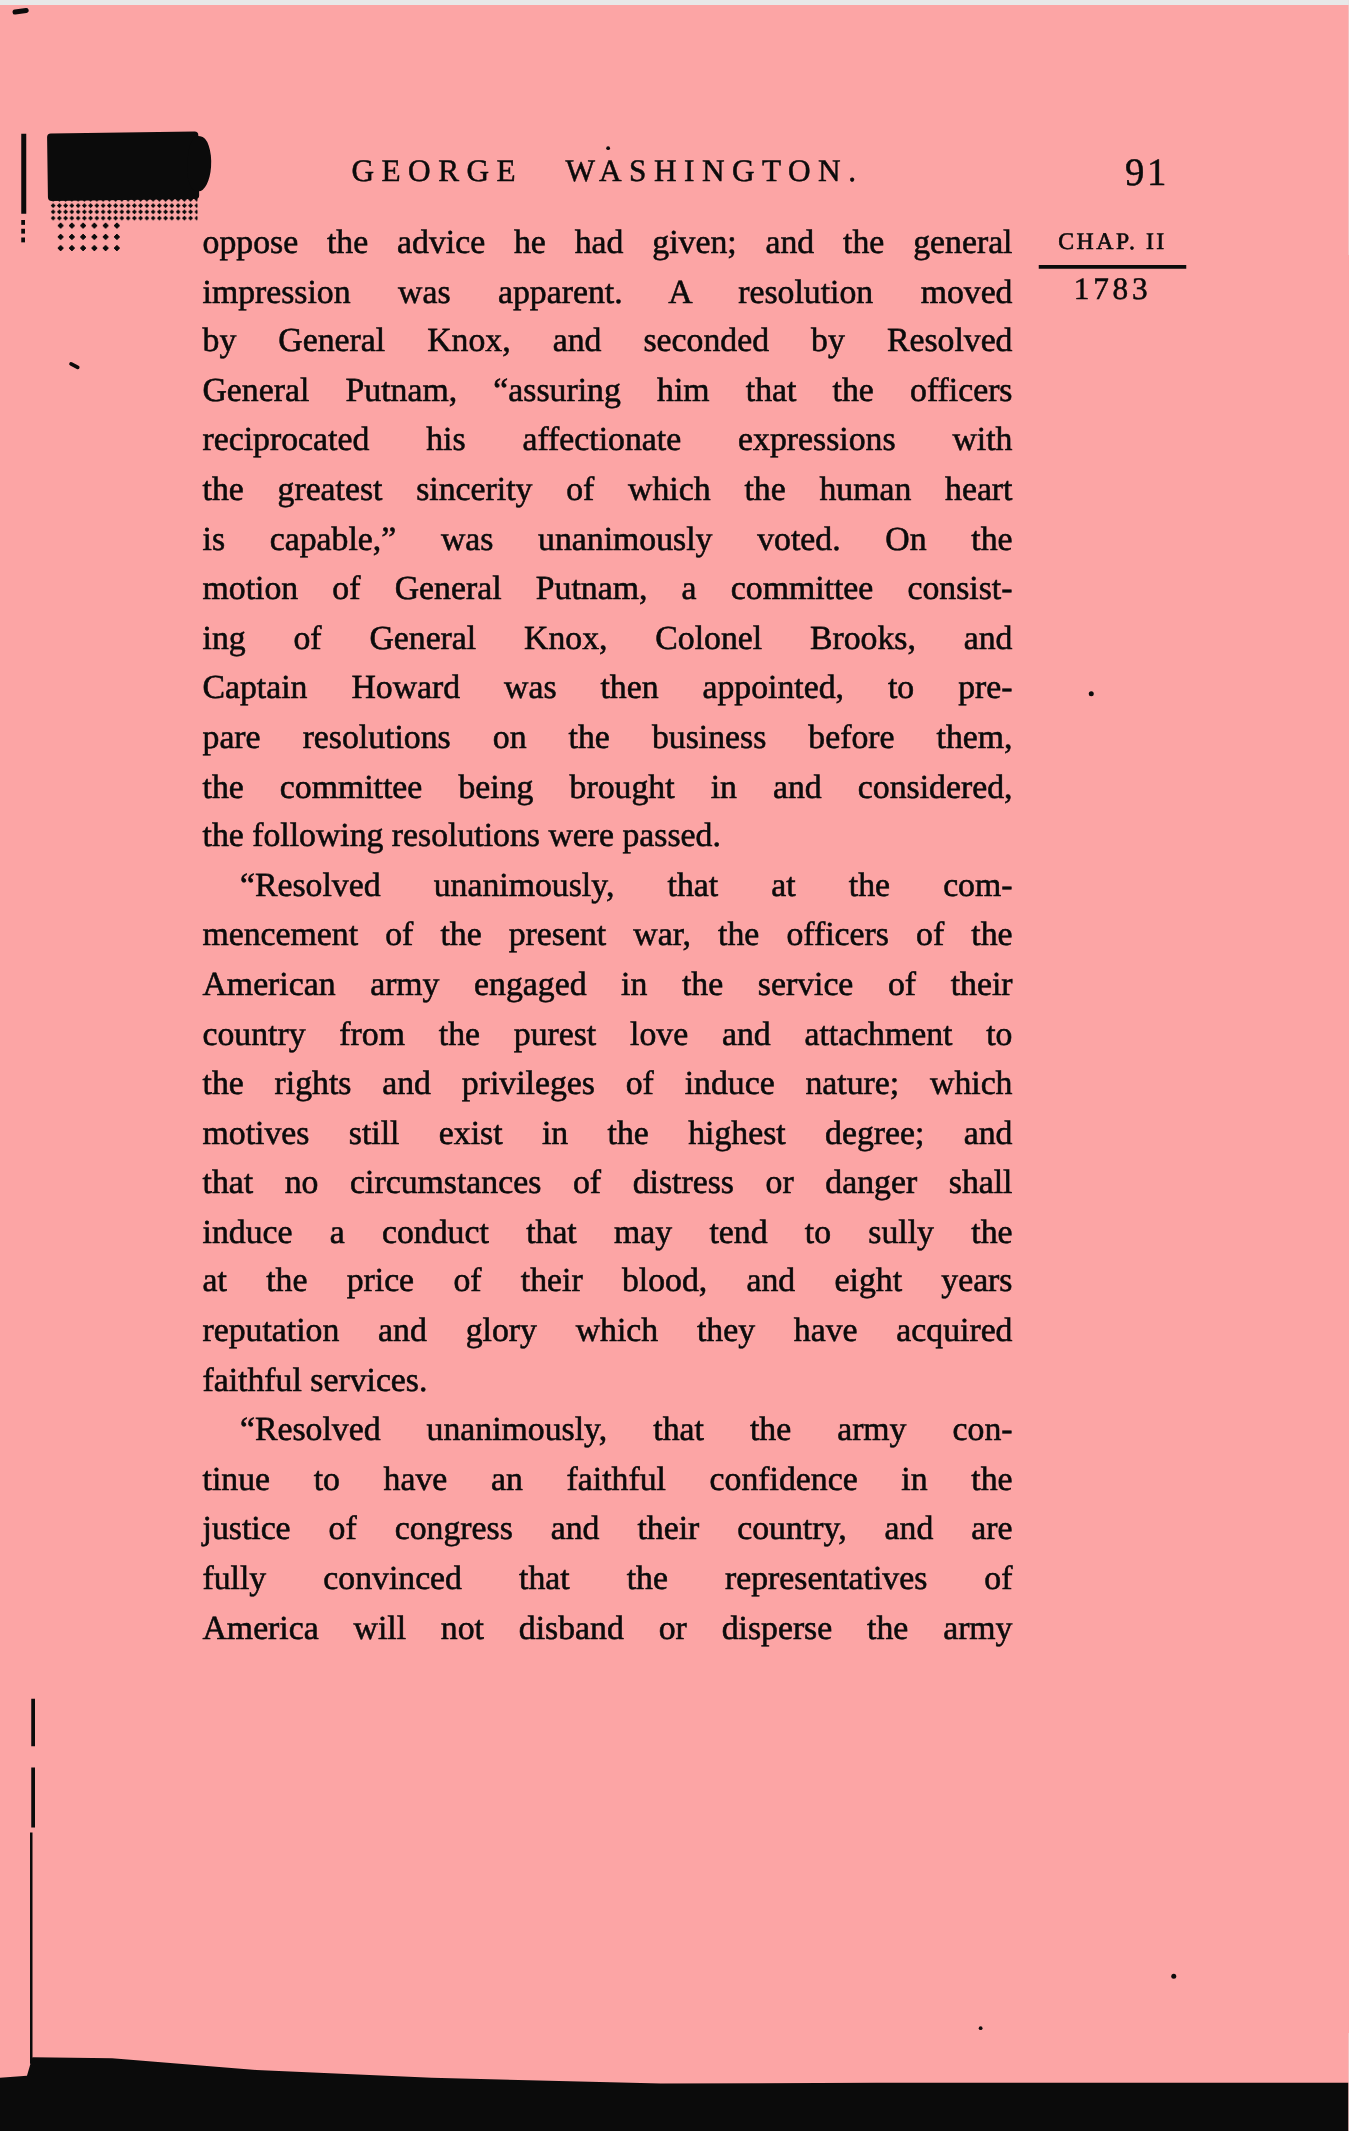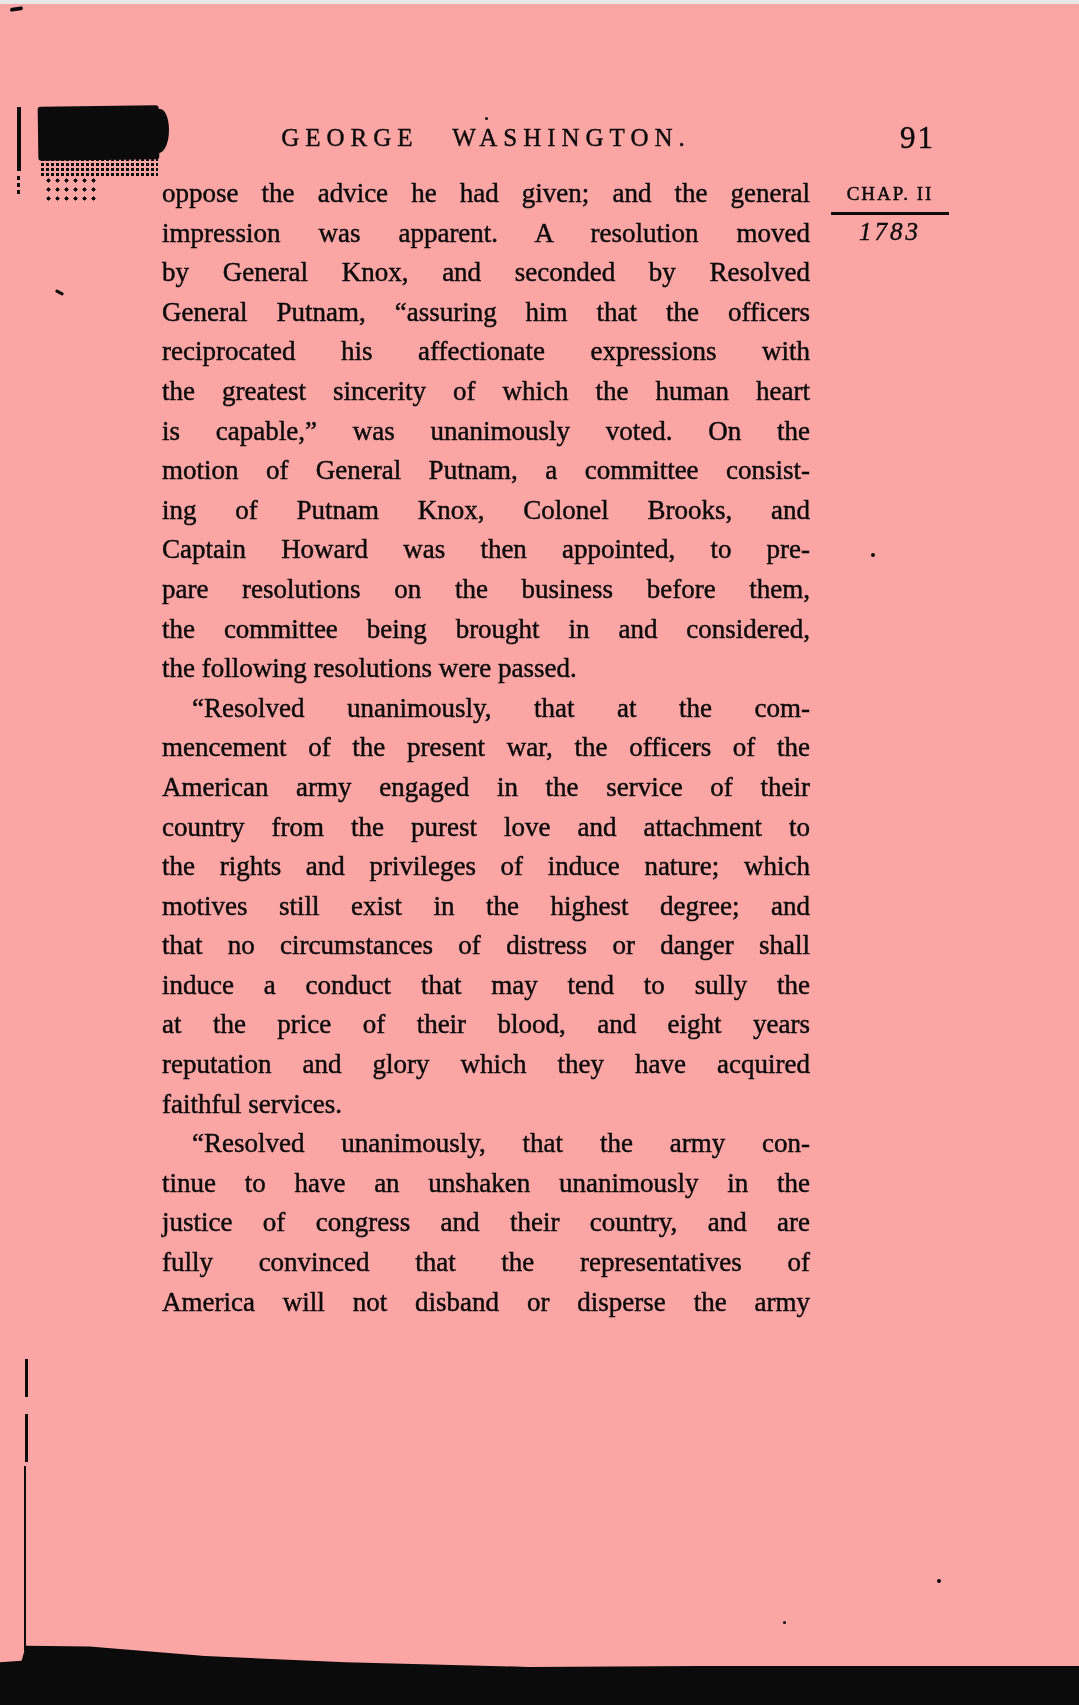--- a/index.html
+++ b/index.html
@@ -24,21 +24,21 @@
     font-size:31px; letter-spacing:2px;
     -webkit-text-stroke:0.4px #0b0b0b;
   }
   
   .margin-notes{
     position:absolute; left:831px; top:179px; width:118px;
     text-align:center;
   }
   .chap{ font-size:19px; letter-spacing:2px; -webkit-text-stroke:0.5px #0b0b0b; }
   .margin-rule{ border:0; border-top:3px solid #0b0b0b; margin:7px 0 3px 0; }
-  .year{ font-size:25px; letter-spacing:3px;font-style:italic; -webkit-text-stroke:0.4px #0b0b0b; }
+  .year{ font-size:25px; letter-spacing:3px; -webkit-text-stroke:0.4px #0b0b0b; }
   
   .body-text{
     position:absolute; top:170px; left:162px; width:648px;
     font-size:27px;
     -webkit-text-stroke:0.45px #0b0b0b;
   }
   .bline{
     height:39.6px; line-height:39.6px;
     text-align:justify; text-align-last:justify;
     white-space:nowrap; 
@@ -113,36 +113,36 @@
 
   <div class="body-text">
     <div class="bline">oppose the advice he had given; and the general</div>
     <div class="bline">impression was apparent.  A resolution moved</div>
     <div class="bline">by General Knox, and seconded by Resolved</div>
     <div class="bline">General Putnam, “assuring him that the officers</div>
     <div class="bline">reciprocated his affectionate expressions with</div>
     <div class="bline">the greatest sincerity of which the human heart</div>
     <div class="bline">is capable,” was unanimously voted.  On the</div>
     <div class="bline">motion of General Putnam, a committee consist-</div>
-    <div class="bline">ing of Putnam Knox, Colonel Brooks, and</div>
+    <div class="bline">ing of General Knox, Colonel Brooks, and</div>
     <div class="bline">Captain Howard was then appointed, to pre-</div>
     <div class="bline">pare resolutions on the business before them,</div>
     <div class="bline">the committee being brought in and considered,</div>
     <div class="bline para-end">the following resolutions were passed.</div>
     <div class="bline para-start">“Resolved unanimously, that at the com-</div>
     <div class="bline">mencement of the present war, the officers of the</div>
     <div class="bline">American army engaged in the service of their</div>
     <div class="bline">country from the purest love and attachment to</div>
     <div class="bline">the rights and privileges of induce nature; which</div>
     <div class="bline">motives still exist in the highest degree; and</div>
     <div class="bline">that no circumstances of distress or danger shall</div>
     <div class="bline">induce a conduct that may tend to sully the</div>
     <div class="bline">at the price of their blood, and eight years</div>
     <div class="bline">reputation and glory which they have acquired</div>
     <div class="bline para-end">faithful services.</div>
     <div class="bline para-start">“Resolved unanimously, that the army con-</div>
-    <div class="bline">tinue to have an unshaken unanimously in the</div>
+    <div class="bline">tinue to have an faithful confidence in the</div>
     <div class="bline">justice of congress and their country, and are</div>
     <div class="bline">fully convinced that the representatives of</div>
     <div class="bline">America will not disband or disperse the army</div>
   </div>
 
 </div>
 
 </body></html>

